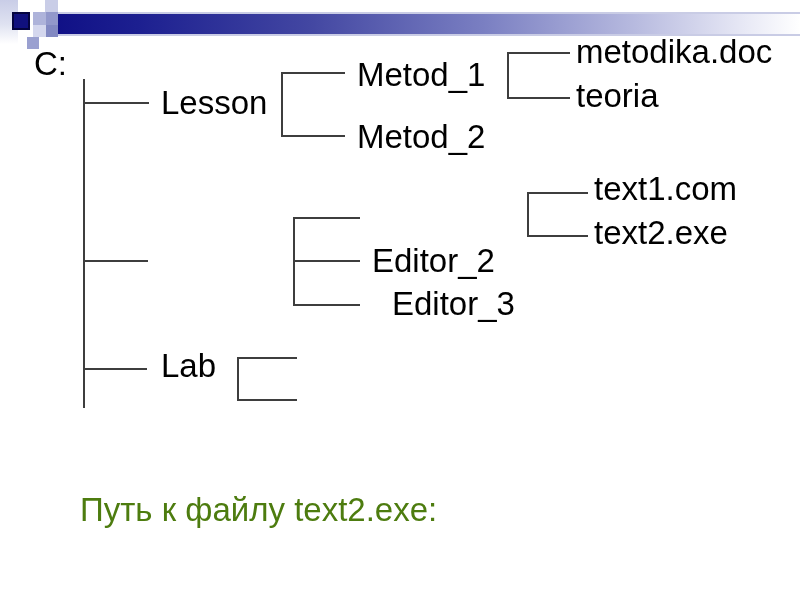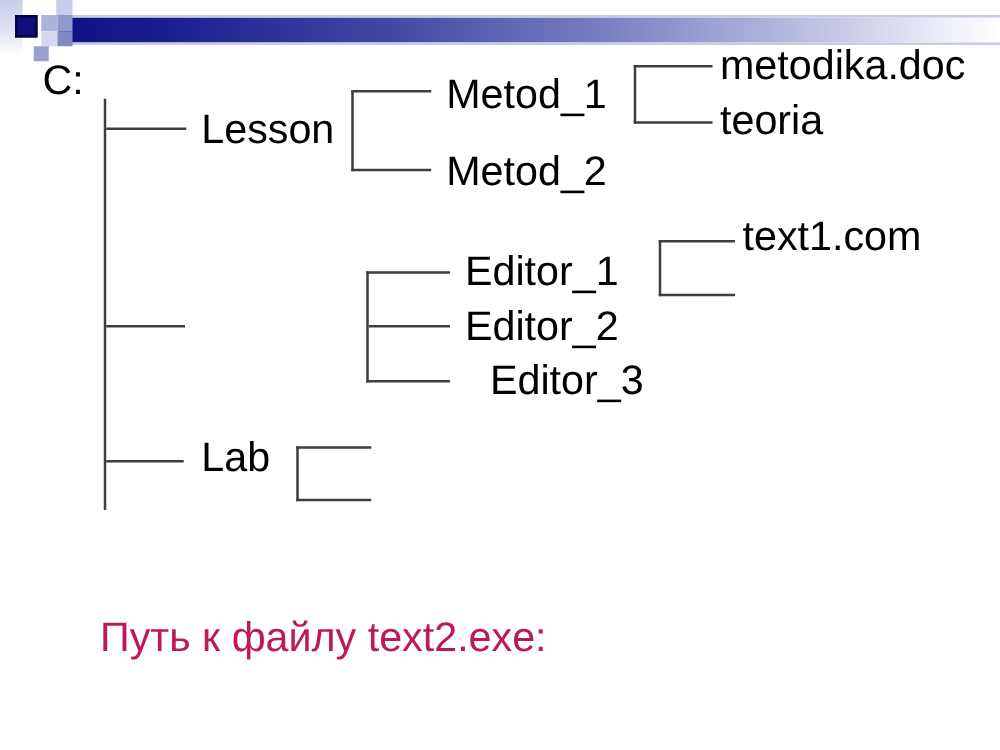--- a/index.html
+++ b/index.html
@@ -29,21 +29,21 @@
   .vline,.hline{position:absolute;background:#3e3e3e;}
   .bracket{
     position:absolute;box-sizing:border-box;
     border-left:2px solid #3e3e3e;border-top:2px solid #3e3e3e;border-bottom:2px solid #3e3e3e;
   }
   
   .label{
     position:absolute;font-size:33px;line-height:38px;white-space:nowrap;color:#000;
   }
   .caption{
-    position:absolute;left:80px;top:487px;font-size:33px;line-height:46px;color:#be185d;
+    position:absolute;left:80px;top:487px;font-size:33px;line-height:46px;color:#4d7c0f;
   }
 </style>
 </head>
 <body>
 
 <div class="slide">
 
   <div class="left-strip"></div>
   <div class="header-bar"></div>
   <div class="sq sq-top"></div>
@@ -67,24 +67,24 @@
   <div class="bracket" style="left:237px;top:357px;width:60px;height:44px"></div>
 
   <div class="label" style="left:34px;top:45px">C:</div>
 
   <div class="label" style="left:161px;top:84px">Lesson</div>
   <div class="label" style="left:357px;top:56px">Metod_1</div>
   <div class="label" style="left:357px;top:118px">Metod_2</div>
   <div class="label" style="left:576px;top:77px">teoria</div>
   <div class="label" style="left:576px;top:33px">metodika.doc</div>
 
-  <div class="label" style="left:372px;top:198px">Editor_1</div>
   <div class="label" style="left:372px;top:242px">Editor_2</div>
   <div class="label" style="left:392px;top:285px">Editor_3</div>
   <div class="label" style="left:594px;top:170px">text1.com</div>
+  <div class="label" style="left:594px;top:214px">text2.exe</div>
 
   <div class="label" style="left:161px;top:347px">Lab</div>
 
   <div class="caption">
     <div>Путь к файлу text2.exe:</div>
   </div>
 
 </div>
 
 </body></html>

